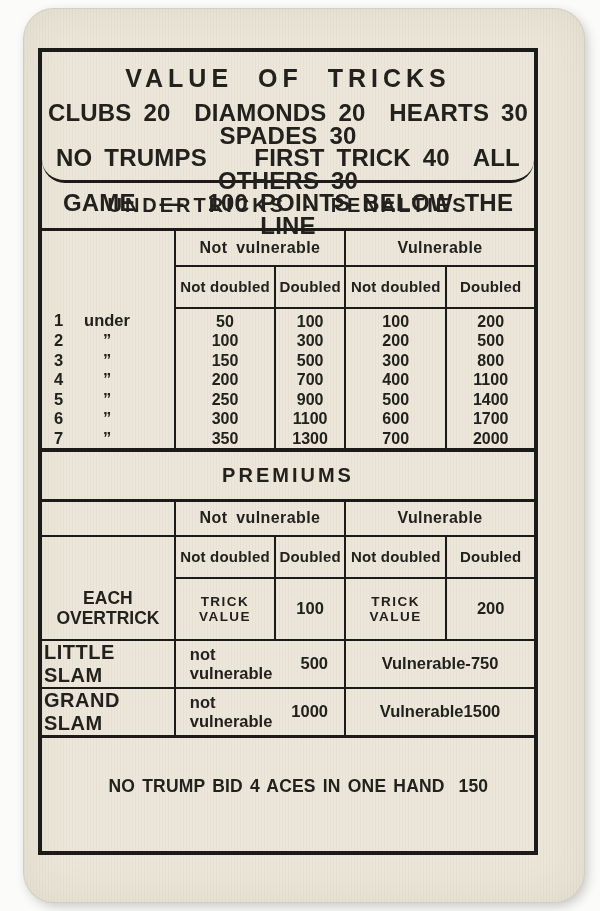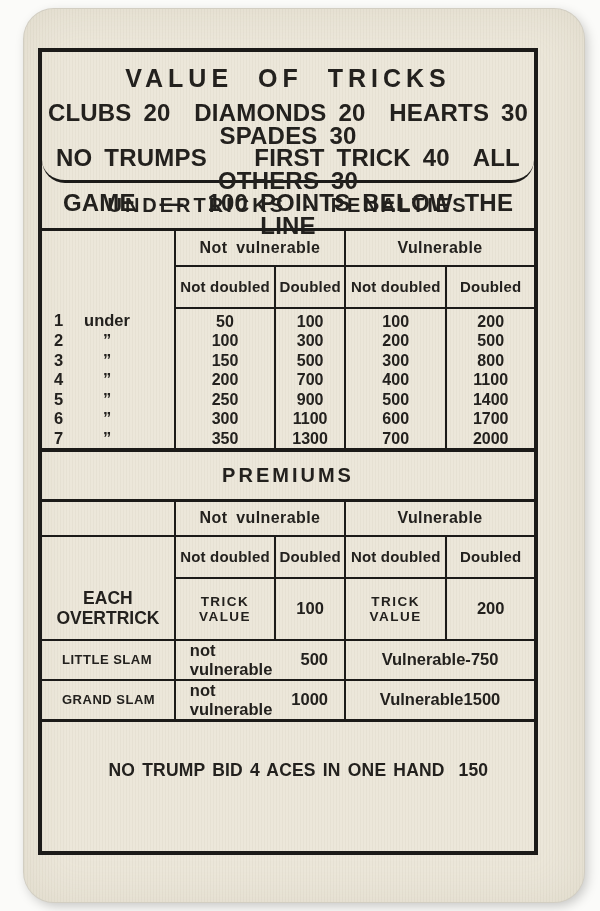--- a/index.html
+++ b/index.html
@@ -56,21 +56,21 @@
   .dl { padding-left:12px; font-size:16.5px; font-weight:700; line-height:19.5px; }
   .num { display:inline-block; width:22px; }
   .suf { display:inline-block; width:62px; text-align:center; }
 
   .r-ot { height:62px; }
   .ot-lbl { text-align:center; font-size:17.5px; font-weight:700; line-height:20px; }
   .ot-tv { text-align:center; font-size:13.5px; font-weight:700; letter-spacing:1.5px; }
   .ot-val { text-align:center; font-size:16.5px; font-weight:700; }
 
   .r-slam { height:38px; }
-  .sl-lbl { padding-left:20px; font-size:13px; font-weight:700; letter-spacing:0.5px; }
+  .sl-lbl { padding-left:2px; font-size:20px; font-weight:700; letter-spacing:0.5px; }
   .sl-flex { display:flex; justify-content:space-between; align-items:center; padding:0 16px 0 14px; font-size:16.5px; font-weight:700; }
   .sl-flex.centered { justify-content:center; padding:0; }
 
   
   .rubber { height:78px; border-bottom:3px solid #1c1b19; text-align:center; padding-top:9px; flex:none; }
   .r-line { margin:0; font-size:17.5px; font-weight:700; line-height:24px; word-spacing:4.5px; letter-spacing:0.2px; white-space:pre-wrap; }
 
   .honors { flex:1; padding:9px 0 0 10px; }
   .h-line { font-size:17.5px; font-weight:700; line-height:26px; letter-spacing:0.2px; word-spacing:2px; white-space:pre-wrap; }
   .h-text { display:inline-block; width:350px; }

